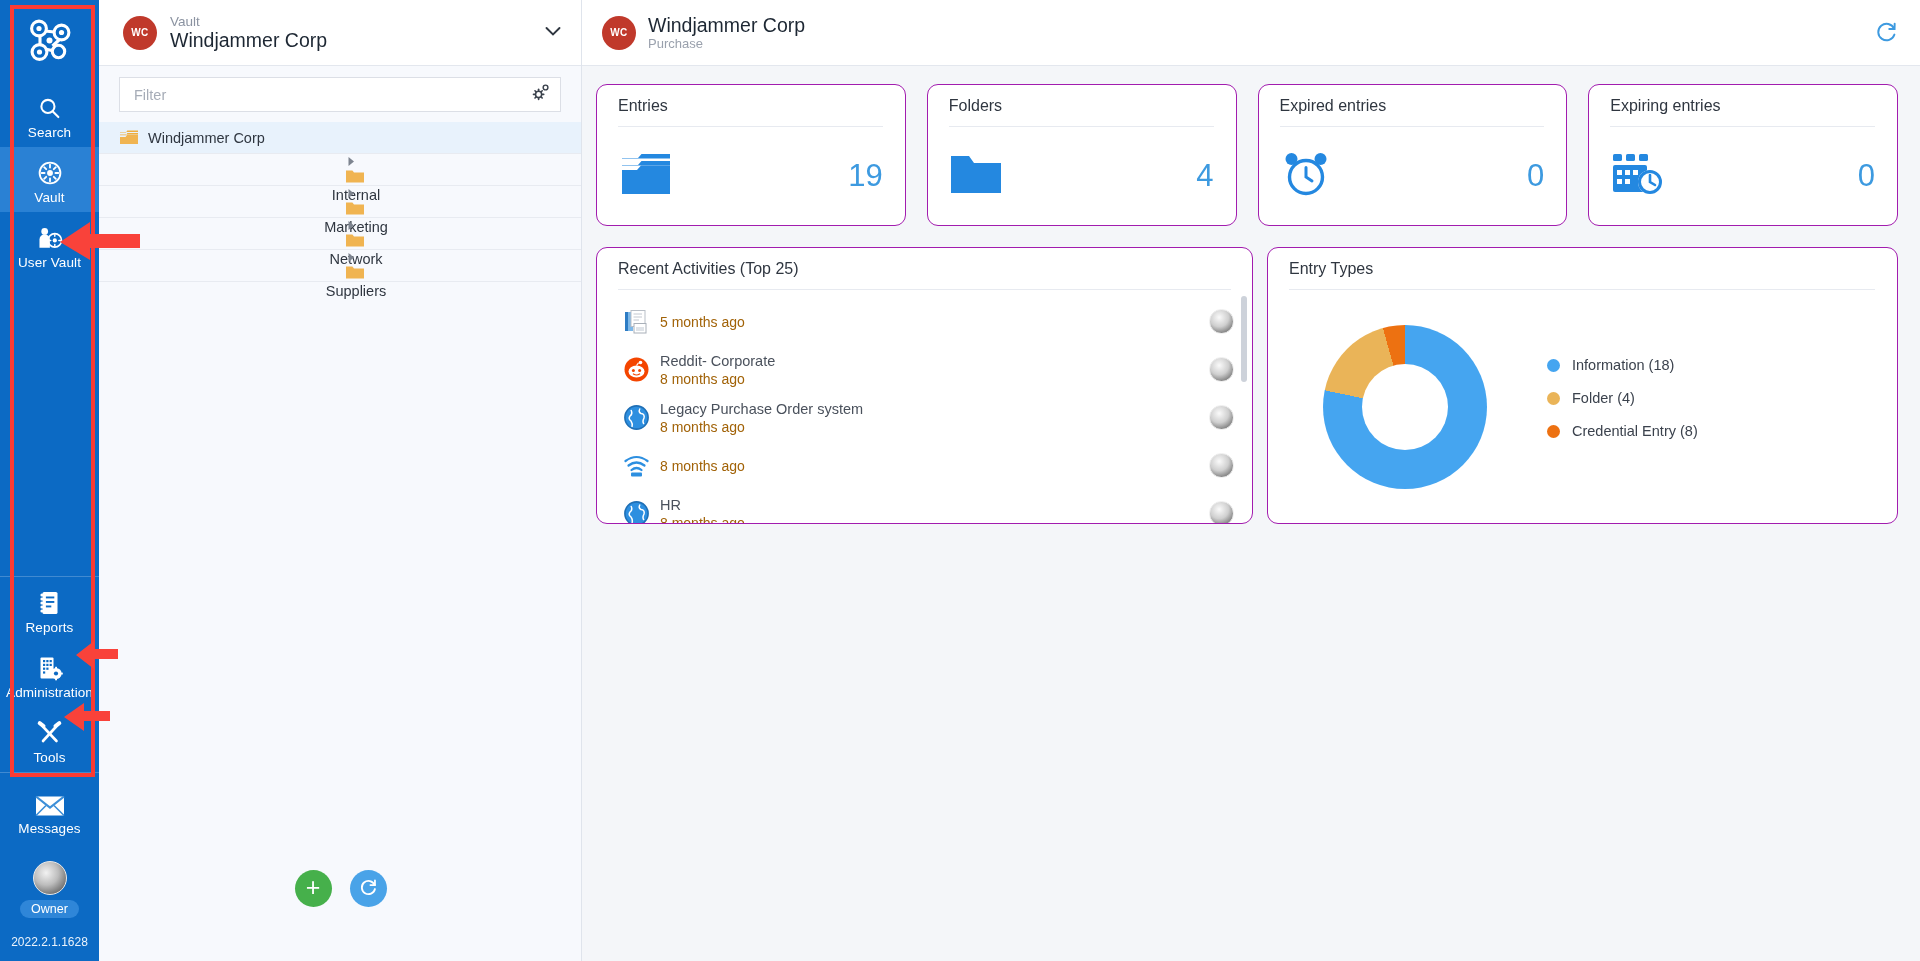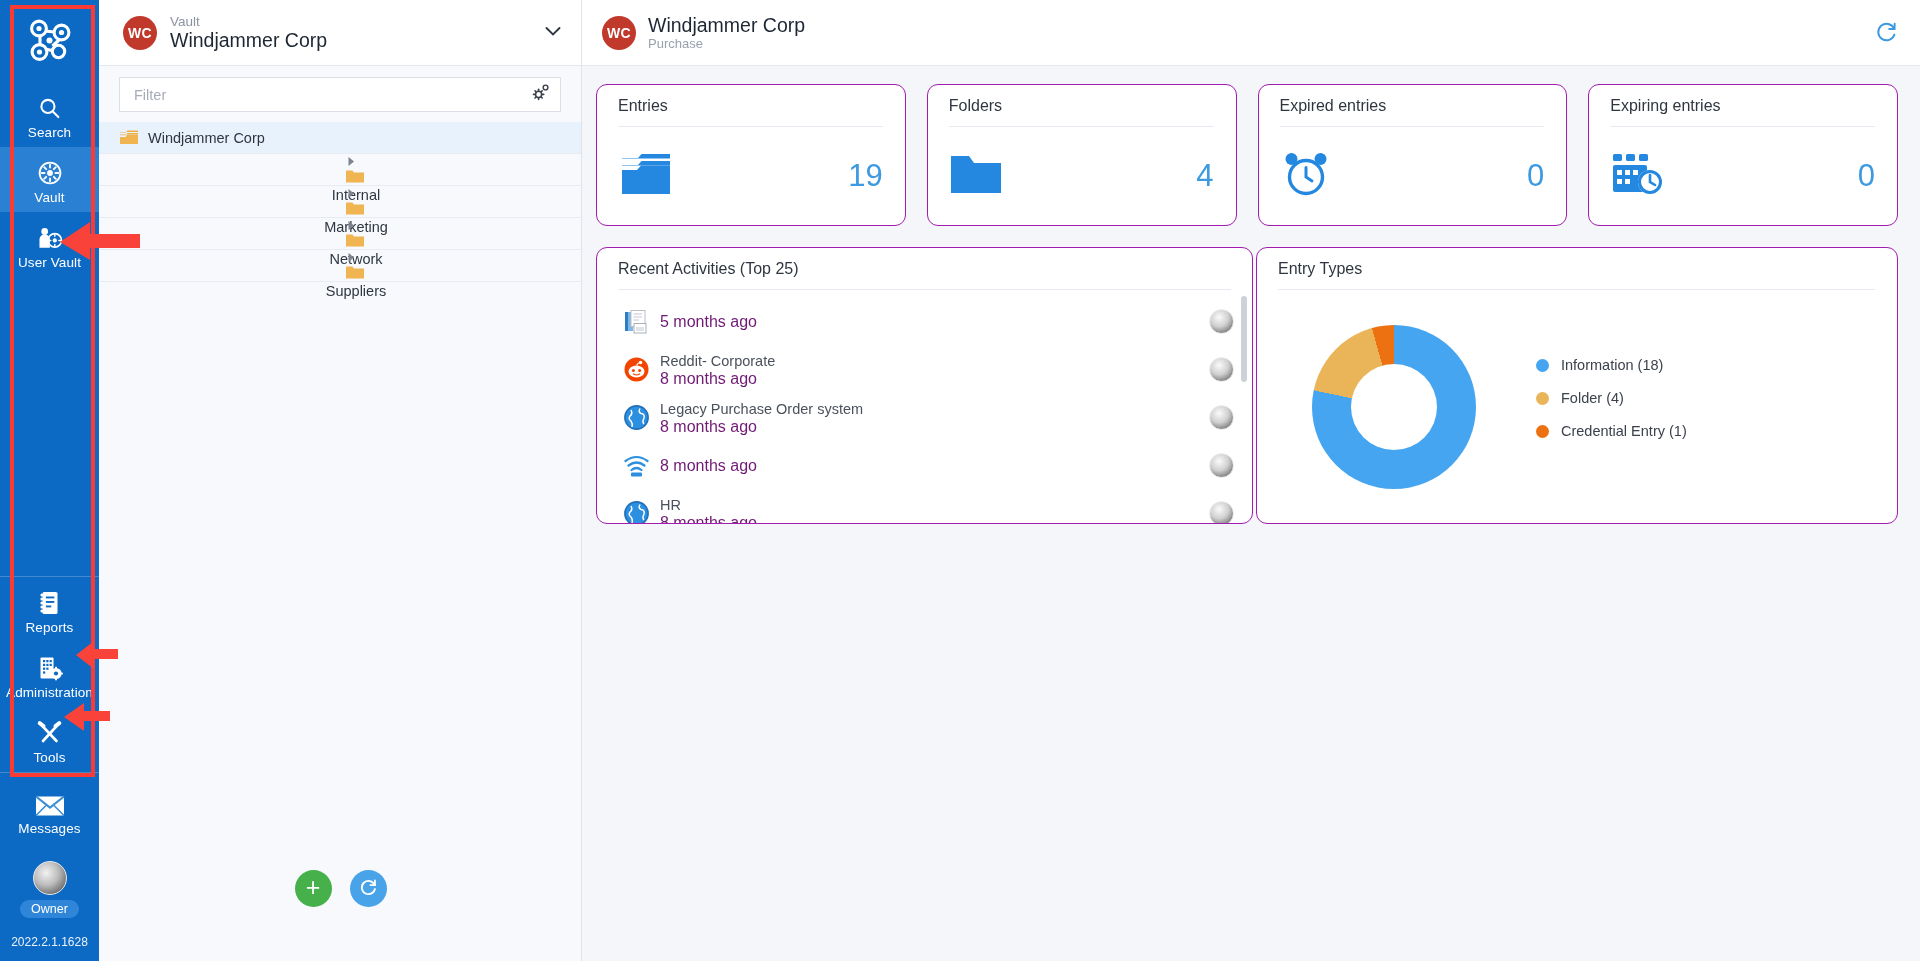--- a/index.html
+++ b/index.html
@@ -41,21 +41,21 @@
   .vault-panel {
     width: 483px; flex: 0 0 483px; height: 961px; background: #f7f9fd;
     border-right: 1px solid #dfe4ec; display: flex; flex-direction: column; position: relative;
   }
   .vault-head {
     height: 66px; background: #fff; display: flex; align-items: center;
     padding: 0 16px 0 24px; border-bottom: 1px solid #e3e7ee;
   }
   .vault-avatar {
     width: 34px; height: 34px; border-radius: 50%; background: #c0392b; color: #fff;
-    font-size: 14px; font-weight: bold; display: flex; align-items: center;
+    font-size: 10px; font-weight: bold; display: flex; align-items: center;
     justify-content: center; flex: 0 0 34px; letter-spacing: .3px;
   }
   .vault-head-txt { margin-left: 13px; flex: 1 1 auto; }
   .vault-kicker { font-size: 13.5px; color: #8b93a1; line-height: 15px; }
   .vault-name { font-size: 19.5px; color: #1d2733; line-height: 23px; }
   .filter-row { padding: 11px 20px 10px; background: #f7f9fd; }
   .filter-box {
     height: 35px; background: #fff; border: 1px solid #dcdfe6; border-radius: 0;
     display: flex; align-items: center; padding: 0 10px 0 14px;
   }
@@ -97,29 +97,29 @@
   .main-body { padding: 18px 22px 0 14px; }
 
   .stats-row { display: flex; gap: 21px; }
   .card { background: #fff; border: 1px solid #a21caf; border-radius: 11px; }
   .stat-card { flex: 1 1 0; height: 142px; padding: 12px 22px 0 21px; display: flex; flex-direction: column; }
   .card-title { font-size: 16px; color: #2f3640; padding-bottom: 11px; }
   .card-rule { height: 1px; background: #e7eaf0; }
   .stat-body { flex: 1 1 auto; display: flex; align-items: center; justify-content: space-between; }
   .stat-num { font-size: 31px; color: #3d9ae0; font-weight: 300; }
 
-  .panels-row { display: flex; gap: 3px; margin-top: 21px; }
+  .panels-row { display: flex; gap: 14px; margin-top: 21px; }
   .panel-activities { flex: 0 0 657px; height: 277px; padding: 12px 0 0 21px; display: flex; flex-direction: column; }
   .panel-types { flex: 1 1 auto; height: 277px; padding: 12px 22px 0 21px; display: flex; flex-direction: column; justify-content: flex-end; }
   .act-scroll { flex: 1 1 auto; overflow: hidden; position: relative; padding-top: 8px; }
   .act-item { display: flex; align-items: center; height: 48px; padding-right: 18px; }
   .act-ico { width: 36px; flex: 0 0 36px; display: flex; align-items: center; justify-content: center; }
   .act-txt { flex: 1 1 auto; margin-left: 6px; }
   .act-name { font-size: 14.5px; color: #4a515c; line-height: 18px; }
-  .act-time { font-size: 16px; color: #701a75; line-height: 18px; }
+  .act-time { font-size: 14px; color: #a16207; line-height: 18px; }
   .act-user {
     width: 25px; height: 25px; border-radius: 50%; flex: 0 0 25px;
     background: radial-gradient(circle at 40% 32%, #fafafa 0%, #cfcfcf 45%, #7c7c7c 80%, #4a4a4a 100%);
     border: 1px solid #ededed;
   }
   .act-scrollbar { position: absolute; right: 5px; top: 6px; width: 6px; height: 86px; background: #cdd2da; border-radius: 3px; }
 
   .donut-area { flex: 1 1 auto; display: flex; align-items: center; padding-left: 34px; }
   .donut { width: 164px; height: 164px; border-radius: 50%; position: relative; flex: 0 0 164px; }
   .donut-hole {
@@ -617,21 +617,21 @@
                 <div class="legend-item">
                   <span class="legend-dot" style="background: rgb(69, 165, 240);"></span>
                   <span class="legend-txt">Information (18)</span>
                 </div>
                 <div class="legend-item">
                   <span class="legend-dot" style="background: rgb(234, 180, 88);"></span>
                   <span class="legend-txt">Folder (4)</span>
                 </div>
                 <div class="legend-item">
                   <span class="legend-dot" style="background: rgb(237, 113, 17);"></span>
-                  <span class="legend-txt">Credential Entry (1)</span>
+                  <span class="legend-txt">Credential Entry (8)</span>
                 </div>
               </div>
           </div>
         </div>
       </div>
     </div>
   </div>
 
   <div class="anno-rect"></div>
 

